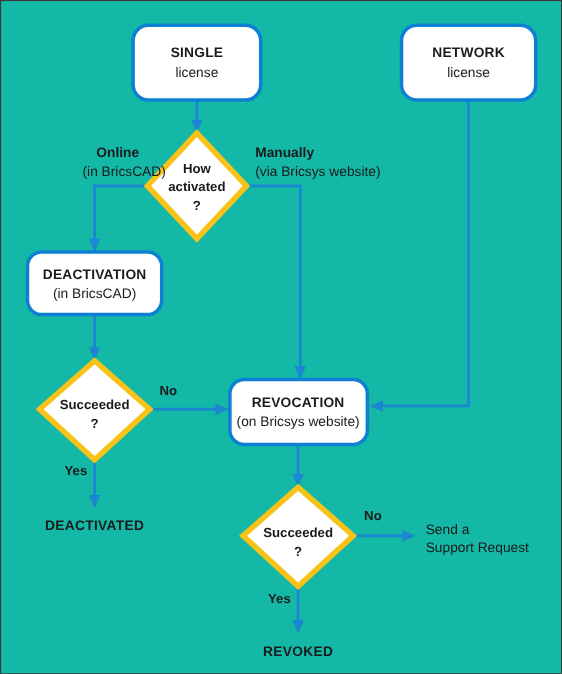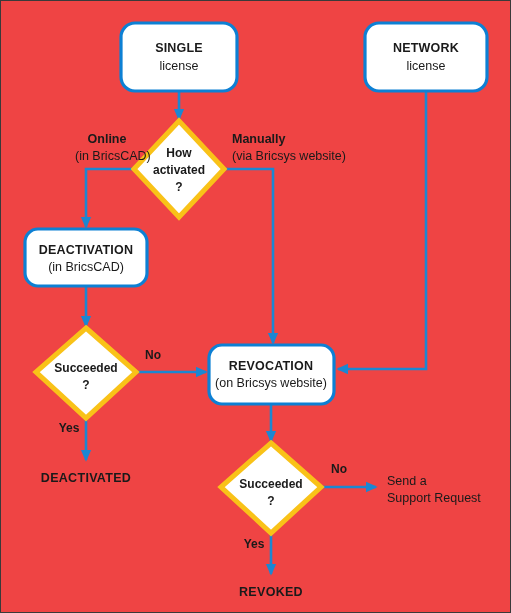--- a/index.html
+++ b/index.html
@@ -10,21 +10,21 @@
   }
   body {
     font-family: "Liberation Sans", sans-serif;
   }
   #flow-frame {
     position: relative;
     width: 511px;
     height: 613px;
     box-sizing: border-box;
     border: 1px solid #3a3a3a;
-    background: #ef4444;
+    background: #14b8a6;
     overflow: hidden;
   }
   #flow-svg {
     position: absolute;
     left: 0;
     top: 0;
     width: 511px;
     height: 613px;
     display: block;
   }

